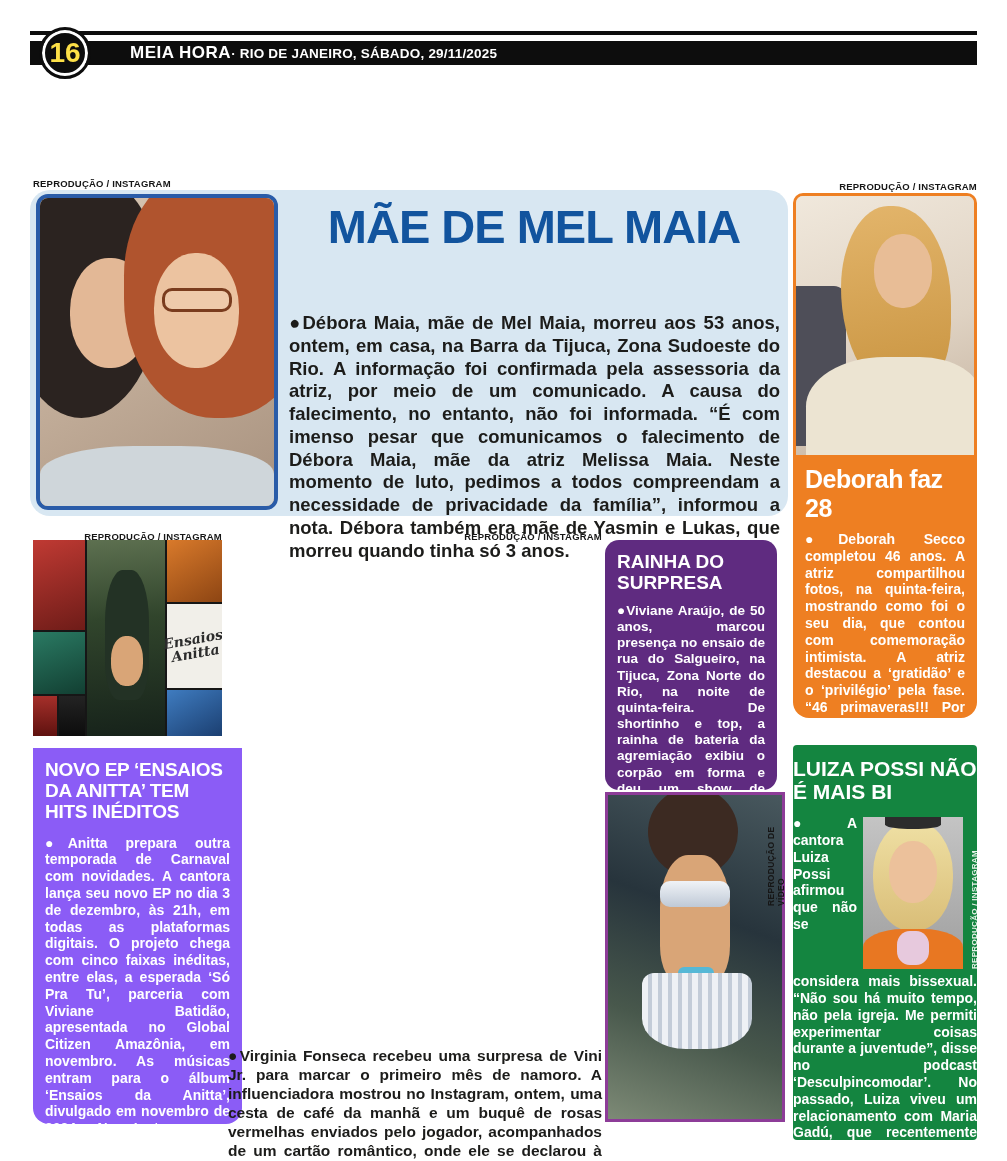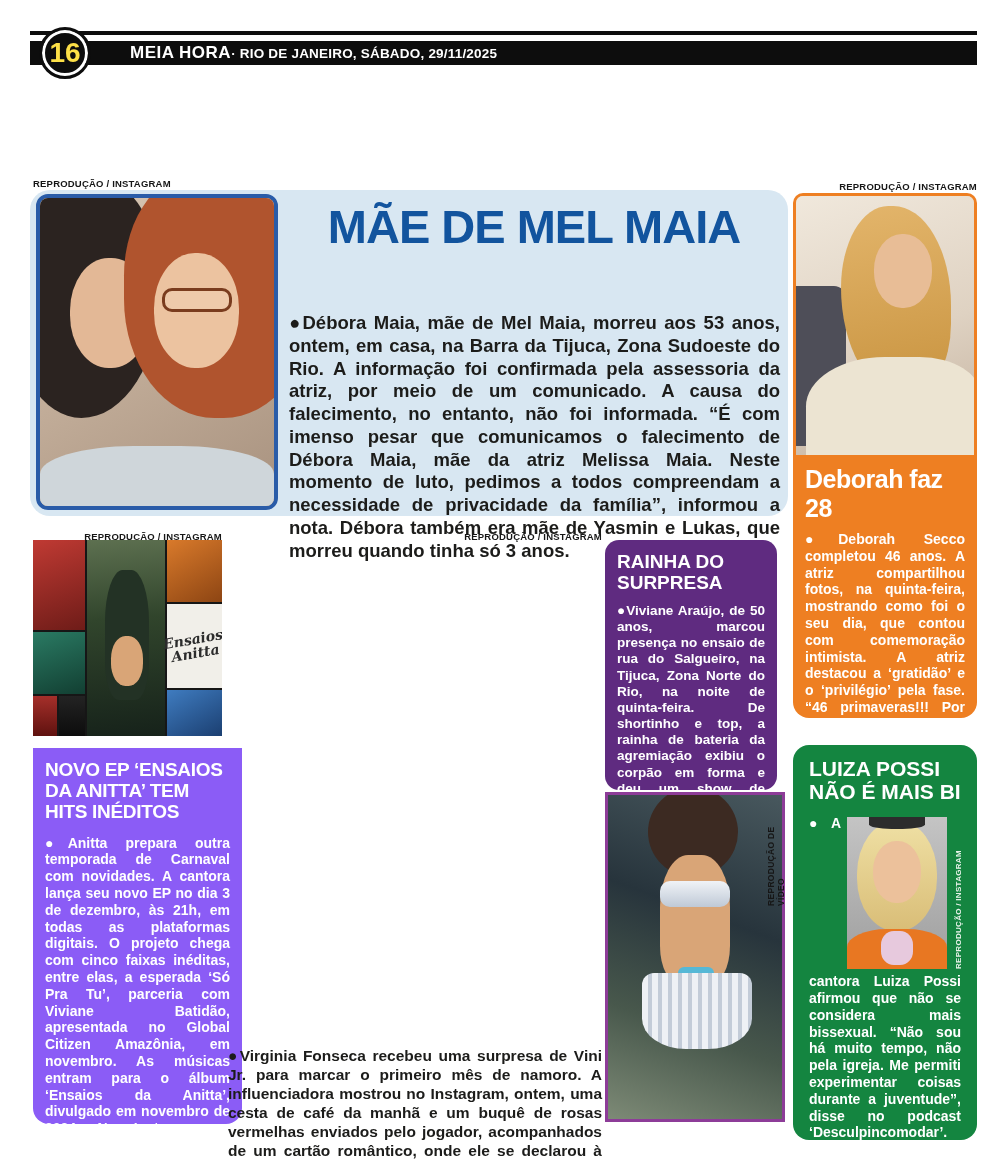--- a/index.html
+++ b/index.html
@@ -133,21 +133,21 @@
     background:linear-gradient(200deg,#48585e 0%,#27343c 38%,#48584c 70%,#7d8a76 100%); }
   .viv-hairP { position:absolute; left:40px; top:-8px; width:90px; height:90px; background:#3c2a22; border-radius:50%; }
   .viv-skin { position:absolute; left:52px; top:60px; width:70px; height:130px; background:#d9a577; border-radius:40% 40% 30% 30%; }
   .viv-top { position:absolute; left:52px; top:86px; width:70px; height:26px;
     background:linear-gradient(#f0f3f7,#bfc9d6); border-radius:10px; }
   .viv-skirt { position:absolute; left:34px; top:178px; width:110px; height:76px;
     background:repeating-linear-gradient(90deg,#eef1f5 0 6px,#c3ccd8 6px 10px); border-radius:12px 12px 40% 40%; }
   .viv-blue { position:absolute; left:70px; top:172px; width:36px; height:12px; background:#55b8d6; border-radius:6px; }
   
   .luiza-box { position:absolute; left:793px; top:745px; width:184px; height:395px;
-    background:#148540; border-radius:16px; padding:12px 16px; color:#ffffff; overflow:hidden; }
+    background:#148540; border-radius:4px; padding:12px 0; color:#ffffff; overflow:hidden; }
   .luiza-title { font-weight:bold; font-size:21px; line-height:1.1; margin-bottom:12px; }
   .luiza-figure { float:right; width:114px; margin:2px 0 4px 6px; position:relative; }
   .luiza-photo { width:100px; height:152px; background:linear-gradient(#c4c4c4,#9e9e9e);
     position:relative; overflow:hidden; }
   .lz-hair { position:absolute; left:10px; top:4px; width:80px; height:110px;
     background:linear-gradient(#efe0a4,#d9bd77); border-radius:48%; }
   .lz-face { position:absolute; left:26px; top:24px; width:48px; height:62px; background:#ecc19b; border-radius:48%; }
   .lz-band { position:absolute; left:22px; top:0; width:56px; height:12px; background:#2c2c2c; border-radius:0 0 40% 40%; }
   .lz-shoulders { position:absolute; left:0; bottom:-6px; width:100%; height:46px; background:#e87722; border-radius:40% 40% 0 0; }
   .lz-scarf { position:absolute; left:34px; bottom:4px; width:32px; height:34px; background:#e7c9dd; border-radius:40%; }

